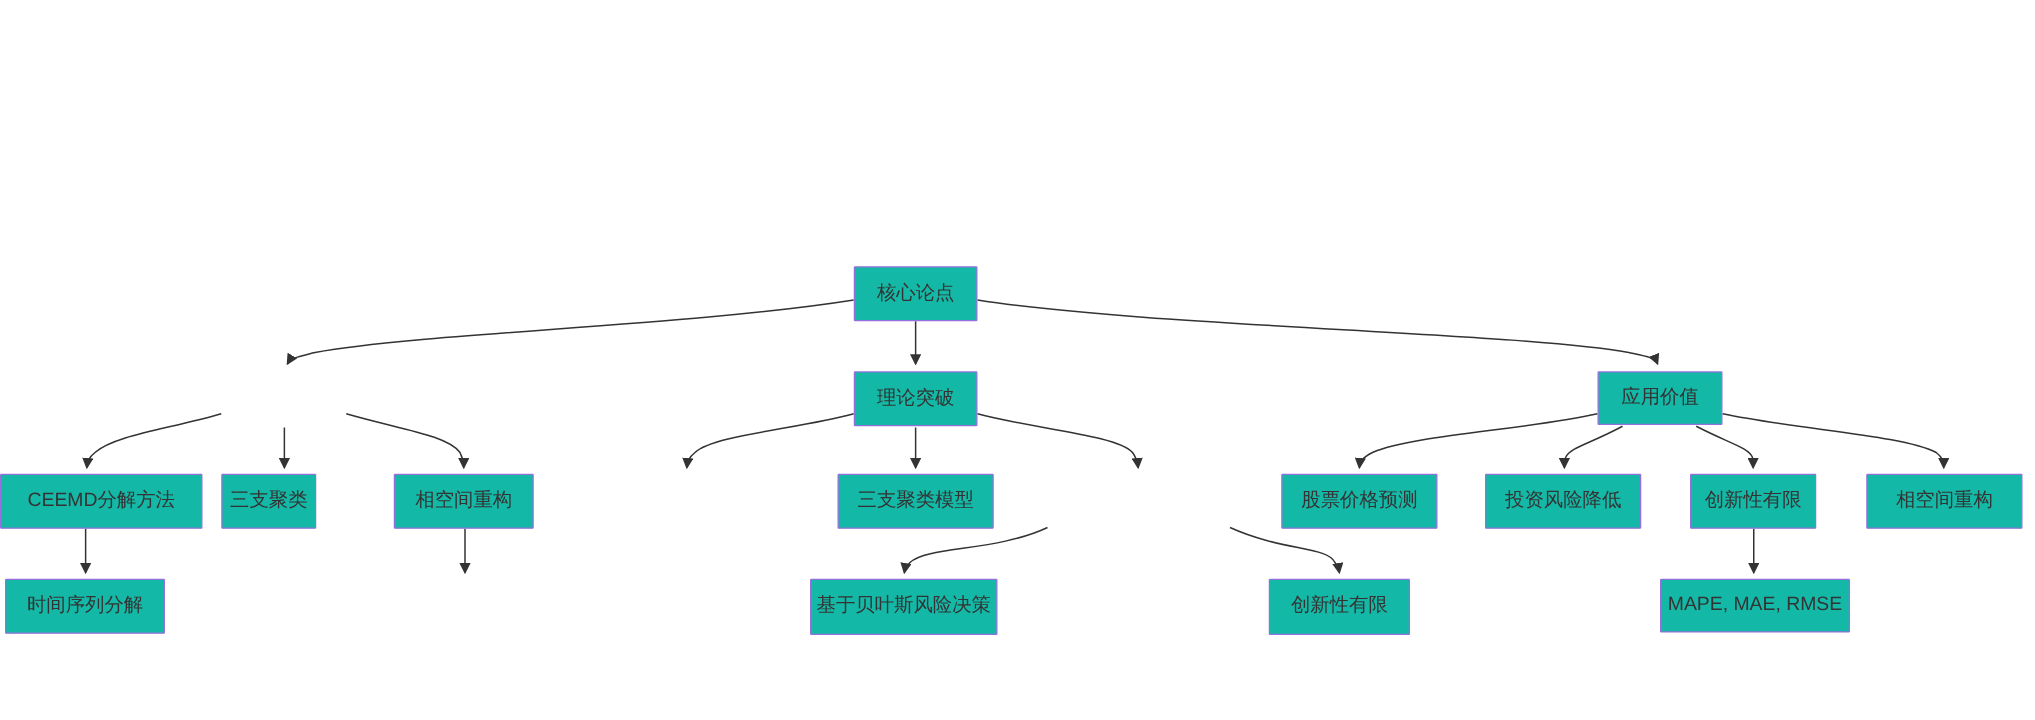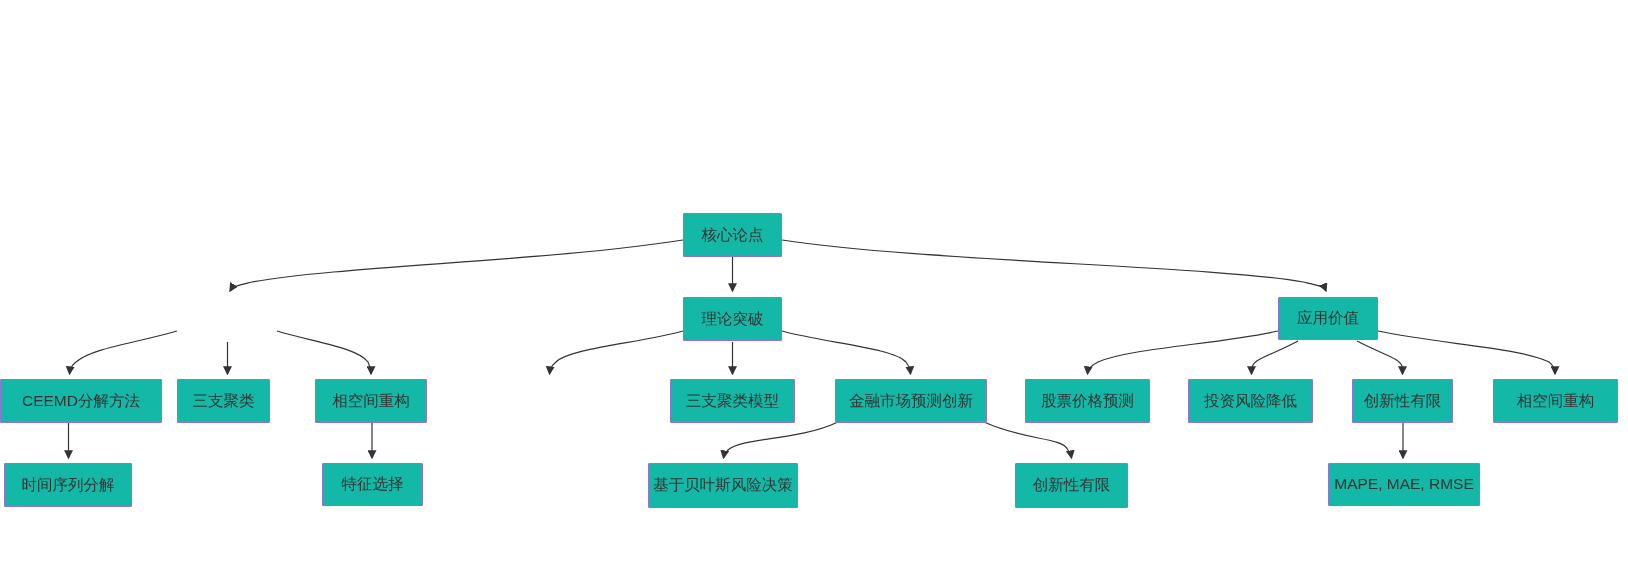--- a/index.html
+++ b/index.html
@@ -79,28 +79,26 @@
     <path class="edge" d="M 372 423 L 372 458" marker-end="url(#arrowhead)"></path>
     <path class="edge" d="M 1403 423 L 1403 458" marker-end="url(#arrowhead)"></path>
   </svg>
 
   <div class="node" style="left:683px; top:213px; width:99px; height:44px">核心论点</div>
 
   <div class="node" style="left:683px; top:297px; width:99px; height:44px">理论突破</div>
   <div class="node" style="left:1278px; top:297px; width:100px; height:43px">应用价值</div>
 
   <div class="node" style="left:0px; top:379px; width:162px; height:44px">CEEMD分解方法</div>
-  <div class="node" style="left:177px; top:379px; width:93px; height:44px">三支聚类</div>
+  <div class="node" style="left:177px; top:379px; width:76px; height:44px">三支聚类</div>
   <div class="node" style="left:315px; top:379px; width:112px; height:44px">相空间重构</div>
   <div class="node" style="left:670px; top:379px; width:125px; height:44px">三支聚类模型</div>
-  <div class="node" style="left:835px; top:379px; width:152px; height:44px">金融市场预测创新</div>
   <div class="node" style="left:1025px; top:379px; width:125px; height:44px">股票价格预测</div>
   <div class="node" style="left:1188px; top:379px; width:125px; height:44px">投资风险降低</div>
   <div class="node" style="left:1352px; top:379px; width:101px; height:44px">创新性有限</div>
   <div class="node" style="left:1493px; top:379px; width:125px; height:44px">相空间重构</div>
 
   <div class="node" style="left:4px; top:463px; width:128px; height:44px">时间序列分解</div>
-  <div class="node" style="left:322px; top:463px; width:101px; height:43px">特征选择</div>
   <div class="node" style="left:648px; top:463px; width:150px; height:45px">基于贝叶斯风险决策</div>
   <div class="node" style="left:1015px; top:463px; width:113px; height:45px">创新性有限</div>
   <div class="node" style="left:1328px; top:463px; width:152px; height:43px">MAPE, MAE, RMSE</div>
 
 </div>
 
 </body></html>

